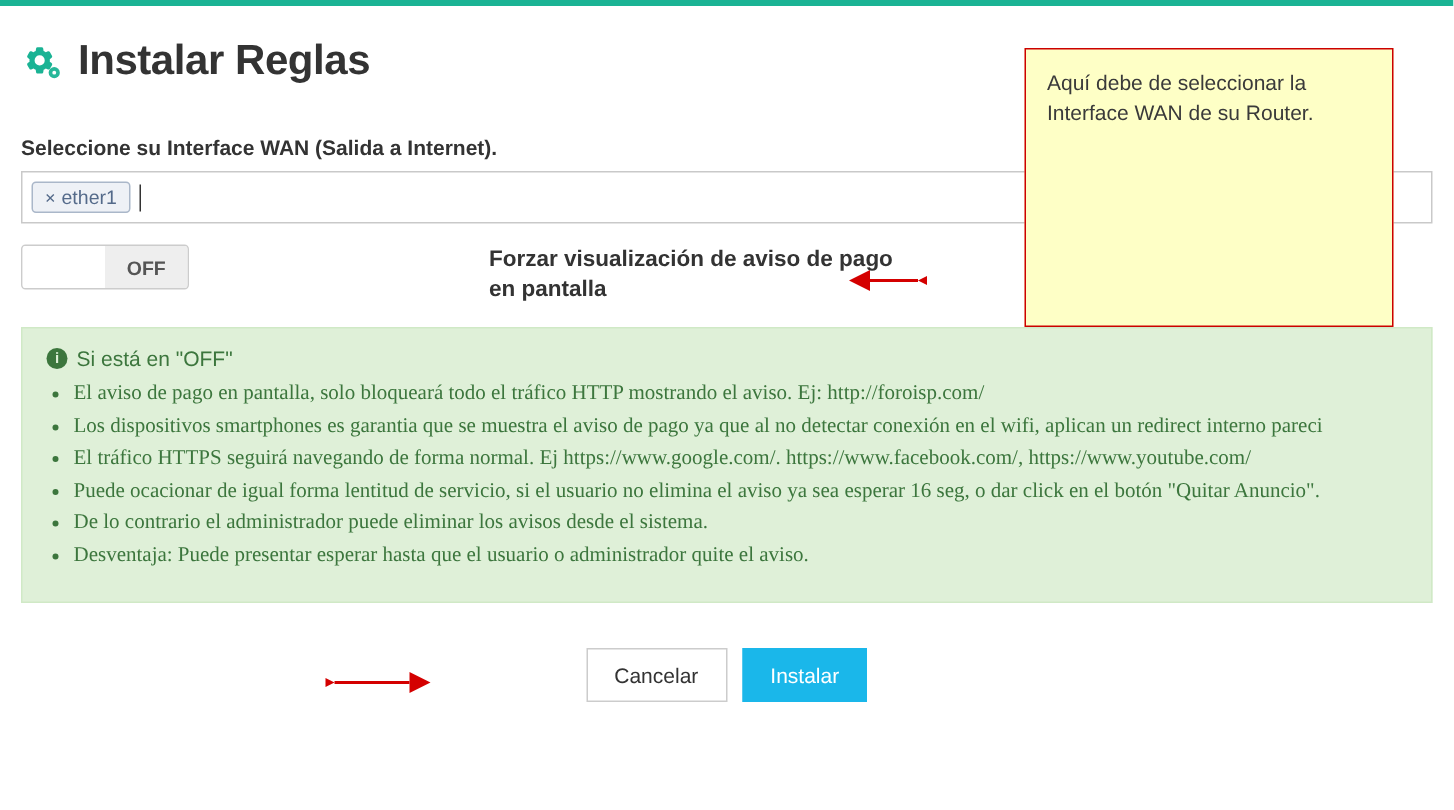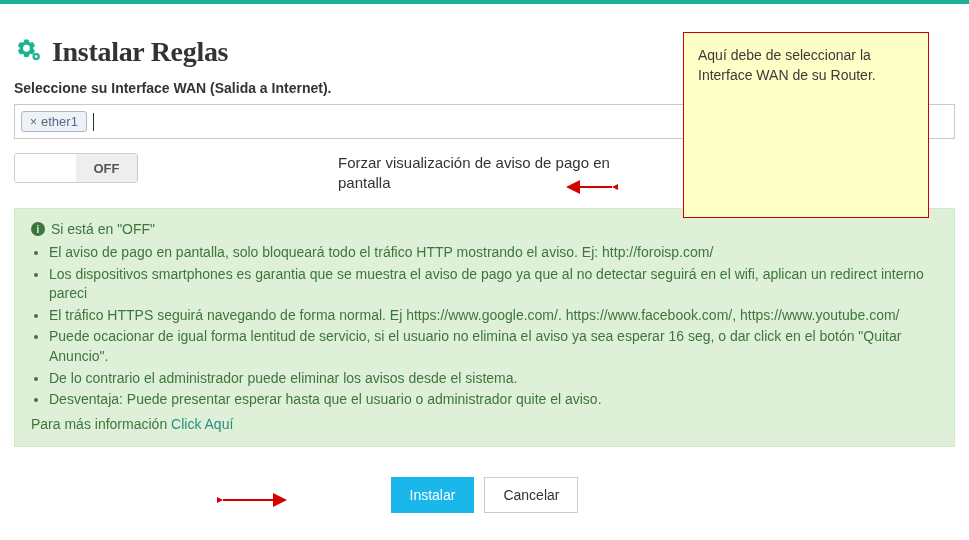--- a/index.html
+++ b/index.html
@@ -8,35 +8,35 @@
     font-family: -apple-system, BlinkMacSystemFont, "Segoe UI", Helvetica, Arial, sans-serif;
     font-size: 14px;
     color: #333;
     background: #fff;
   }
   .top-bar { height: 4px; background: #1ab394; width: 100%; }
   .page { padding: 0 14px 30px 14px; position: relative; }
 
   .title-row {
     display: flex;
-    align-items: flex-start;
-    padding: 32px 0 12px 0;
-    font-family: Liberation Serif, serif;
+    align-items: flex-end;
+    padding: 20px 0 12px 0;
   }
   .gears-icon { color: #1ab394; margin-right: 10px; }
   .gears-icon svg { width: 28px; height: 28px; display: block; }
   h1 {
     margin: 0;
     font-size: 28px;
     font-weight: 700;
     color: #333;
     letter-spacing: -0.3px;
   }
 
   .field-label {
+    margin-top: 22px;
     font-size: 14px;
   }
   .field-label strong { font-weight: 700; }
 
   .tag-input-wrap {
     margin-top: 8px;
     border: 1px solid #c9c9c9;
     padding: 4px 6px;
     display: flex;
     align-items: center;
@@ -68,47 +68,47 @@
     align-items: flex-start;
     gap: 200px;
     margin-top: 14px;
   }
   .toggle {
     display: inline-flex;
     border: 1px solid #ccc;
     border-radius: 3px;
     overflow: hidden;
     height: 30px;
-    width: 124px;
+    width: 112px;
     cursor: pointer;
   }
   .toggle .half { flex: 1; display: flex; align-items: center; justify-content: center; font-weight: 700; font-size: 13px; }
   .toggle .off-half { background: #eee; color: #555; }
   .toggle .on-half { background: #fff; }
-  .toggle-label { font-weight: 400; font-size: 15px; max-width: 280px; line-height: 1.3; }
+  .toggle-label { font-weight: 700; font-size: 15px; max-width: 280px; line-height: 1.3; }
 
   .alert {
     margin-top: 16px;
     background: #dff0d8;
     border: 1px solid #d0e9c6;
     padding: 12px 16px 14px 16px;
     color: #3c763d;
   }
   .alert .heading { font-weight: 400; display: flex; align-items: center; gap: 6px; }
   .info-icon {
     display: inline-flex;
     width: 14px; height: 14px;
     border-radius: 50%;
     background: #3c763d;
     color: #dff0d8;
     align-items: center; justify-content: center;
     font-size: 10px; font-weight: 700; font-style: normal;
   }
   .alert ul { margin: 6px 0 6px 18px; padding: 0; }
-  .alert ul li { margin: 2px 0; line-height: 1.4; }
+  .alert ul li { margin: 2px 0; line-height: 1.4; font-family: Liberation Serif, serif; }
   .alert .footer-line { margin-top: 6px; }
   .alert a { color: #2a8e7f; text-decoration: none; }
 
   .btn-row {
     margin-top: 30px;
     display: flex;
     justify-content: center;
     gap: 10px;
     position: relative;
   }
@@ -205,34 +205,31 @@
     <div class="toggle-label">Forzar visualización de aviso de pago en pantalla</div>
   </div>
 
   <div class="alert">
     <div class="heading">
       <span class="info-icon">i</span>
       <span>Si está en "OFF"</span>
     </div>
     <ul>
       <li>El aviso de pago en pantalla, solo bloqueará todo el tráfico HTTP mostrando el aviso. Ej: http://foroisp.com/</li>
-      <li>Los dispositivos smartphones es garantia que se muestra el aviso de pago ya que al no detectar seguirá en el wifi, aplican un redirect interno pareci</li>
+      <li>Los dispositivos smartphones es garantia que se muestra el aviso de pago ya que al no detectar conexión en el wifi, aplican un redirect interno pareci</li>
       <li>El tráfico HTTPS seguirá navegando de forma normal. Ej https://www.google.com/. https://www.facebook.com/, https://www.youtube.com/</li>
       <li>Puede ocacionar de igual forma lentitud de servicio, si el usuario no elimina el aviso ya sea esperar 16 seg, o dar click en el botón "Quitar Anuncio".</li>
       <li>De lo contrario el administrador puede eliminar los avisos desde el sistema.</li>
       <li>Desventaja: Puede presentar esperar hasta que el usuario o administrador quite el aviso.</li>
     </ul>
-    <div class="footer-line">
-      <span>Para más información </span><a href="#">Click Aquí</a>
-    </div>
   </div>
 
   <div class="btn-row">
+    <button class="btn btn-default">Cancelar</button>
     <button class="btn btn-primary">Instalar</button>
-    <button class="btn btn-default">Cancelar</button>
   </div>
 
   <div class="sticky-note">
     <p>Aquí debe de seleccionar la Interface WAN  de su Router.</p>
   </div>
 
   <div class="arrow arrow-left arrow-to-input">
     <span class="head"></span>
       <span class="shaft"></span>
       <span class="tail"></span>

